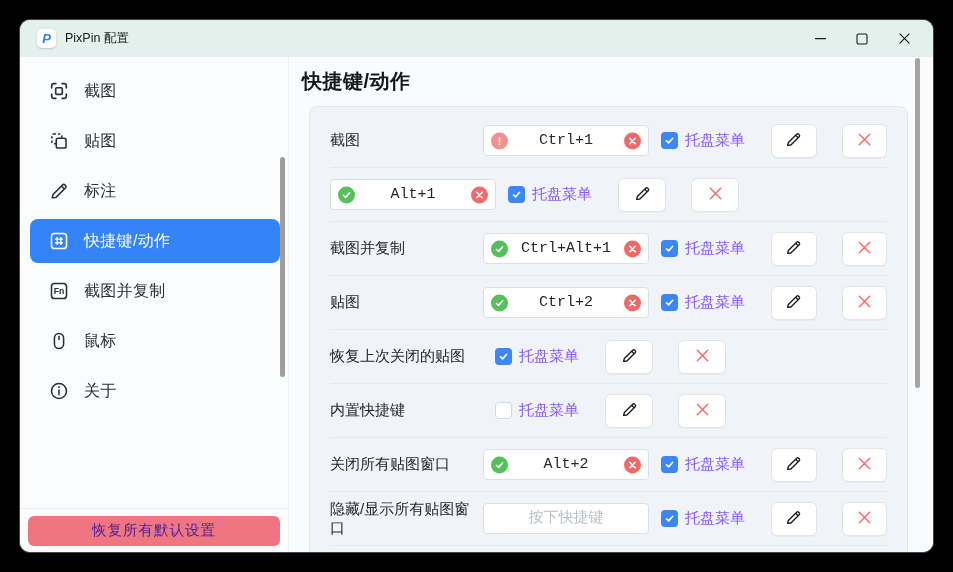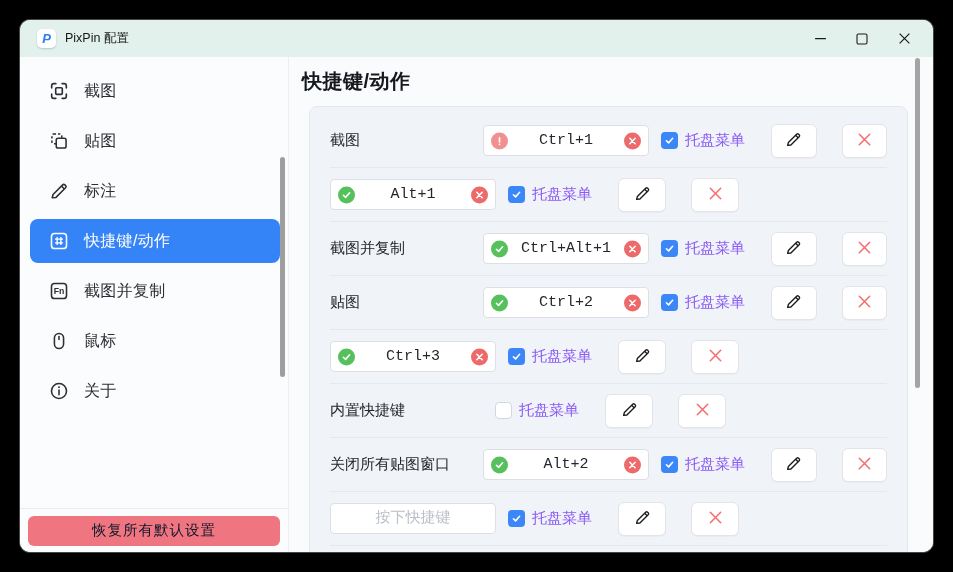--- a/index.html
+++ b/index.html
@@ -17,21 +17,21 @@
   .app-body{display:flex;height:495px;}
   .sidebar{width:268px;position:relative;display:flex;flex-direction:column;background:#fbfcfe;}
   .side-list{flex:1;padding:12px 8px 0 10px;overflow:hidden;}
   .side-item{height:44px;margin-bottom:6px;border-radius:8px;display:flex;align-items:center;padding-left:18px;color:#2d2f33;cursor:default;}
   .side-item.selected{background:#3584f7;color:#fff;}
   .side-icon{width:22px;height:22px;display:flex;align-items:center;justify-content:flex-start;}
   .side-icon svg{display:block;}
   .side-label{margin-left:14px;font-size:16px;letter-spacing:.3px;}
   .side-scrollbar{position:absolute;right:3px;top:100px;width:5px;height:220px;background:#9e9e9e;border-radius:3px;}
   .side-footer{height:44px;border-top:1px solid #ececec;display:flex;align-items:center;padding:0 8px;box-sizing:border-box;}
-  .restore-btn{flex:1;height:30px;background:#ef7680;border:none;border-radius:6px;color:#0f172a;font-size:14.5px;font-family:Liberation Mono, monospace;letter-spacing:1px;cursor:pointer;}
+  .restore-btn{flex:1;height:30px;background:#ef7680;border:none;border-radius:6px;color:#4c1d95;font-size:14.5px;font-family:Liberation Mono, monospace;letter-spacing:1px;cursor:pointer;}
   
   .main{flex:1;position:relative;border-left:1px solid #eceef1;background:#fafbfd;}
   .main-title{position:absolute;left:13px;top:11px;margin:0;font-size:20px;font-weight:600;color:#15181d;letter-spacing:.5px;}
   .card{position:absolute;left:20px;top:49px;width:599px;height:520px;box-sizing:border-box;background:#f0f3f7;border:1px solid #e3e8ee;border-radius:8px;padding:7px 20px 0 20px;}
   .hk-row{height:53px;display:flex;align-items:center;border-bottom:1px solid #e5e9ee;}
   .hk-label{width:153px;font-size:15px;color:#23262b;flex:none;}
   .hk-inputwrap{position:relative;width:166px;height:31px;flex:none;}
   .hk-input{width:100%;height:100%;box-sizing:border-box;border:1px solid #dcdfe6;border-radius:4px;background:#fff;text-align:center;font-size:15px;color:#23262b;padding:0 27px;font-family:Liberation Mono, monospace;outline:none;}
   .hk-input::placeholder{color:#b9bec7;}
   .status-ico,.clear-ico{position:absolute;top:50%;transform:translateY(-50%);width:17px;height:17px;border-radius:50%;display:flex;align-items:center;justify-content:center;}
@@ -268,29 +268,21 @@
                     <path d="M14.7 6.6l3.2 3.2"></path>
                   </svg></span>
               </button>
               <button class="icon-btn del-btn">
                 <span><svg width="17" height="17" viewBox="0 0 18 18">
                     <path d="M3.5 3.5 14.5 14.5M14.5 3.5 3.5 14.5" stroke="#f56c6c" stroke-width="1.6" stroke-linecap="round" fill="none"></path>
                   </svg></span>
               </button>
             </div>
             <div class="hk-row">
-              <div class="hk-inputwrap"><span class="status-ico status-ok">
-                  <svg width="11" height="11" viewBox="0 0 12 12">
-                    <path d="M2.6 6.3 5 8.6 9.4 3.6" fill="none" stroke="#fff" stroke-width="1.7" stroke-linecap="round" stroke-linejoin="round"></path>
-                  </svg>
-                </span><input class="hk-input" readonly="" value="Ctrl+3" style=""><span class="clear-ico">
-                  <svg width="9" height="9" viewBox="0 0 10 10">
-                    <path d="M2 2 8 8M8 2 2 8" stroke="#fff" stroke-width="1.7" stroke-linecap="round" fill="none"></path>
-                  </svg>
-                </span></div>
+              <div class="hk-label">恢复上次关闭的贴图</div>
               <span class="cbx checked">
                 <svg width="11" height="11" viewBox="0 0 12 12">
                   <path d="M2.6 6.3 5 8.6 9.4 3.6" fill="none" stroke="#fff" stroke-width="1.7" stroke-linecap="round" stroke-linejoin="round"></path>
                 </svg>
               </span>
               <span class="tray-label">托盘菜单</span>
               <button class="icon-btn edit-btn">
                 <span><svg width="19" height="19" viewBox="0 0 24 24" fill="none" stroke="#1c1c1c" stroke-width="1.7" stroke-linejoin="round">
                     <path d="M4.6 19.4l.9-3.6L16 5.3a1.7 1.7 0 0 1 2.4 0l.8.8a1.7 1.7 0 0 1 0 2.4L8.7 19l-4.1.4z"></path>
                     <path d="M14.7 6.6l3.2 3.2"></path>
@@ -341,20 +333,21 @@
                     <path d="M14.7 6.6l3.2 3.2"></path>
                   </svg></span>
               </button>
               <button class="icon-btn del-btn">
                 <span><svg width="17" height="17" viewBox="0 0 18 18">
                     <path d="M3.5 3.5 14.5 14.5M14.5 3.5 3.5 14.5" stroke="#f56c6c" stroke-width="1.6" stroke-linecap="round" fill="none"></path>
                   </svg></span>
               </button>
             </div>
             <div class="hk-row">
+              <div class="hk-label">隐藏/显示所有贴图窗口</div>
               <div class="hk-inputwrap"><input class="hk-input" readonly="" placeholder="按下快捷键" style=""></div>
               <span class="cbx checked">
                 <svg width="11" height="11" viewBox="0 0 12 12">
                   <path d="M2.6 6.3 5 8.6 9.4 3.6" fill="none" stroke="#fff" stroke-width="1.7" stroke-linecap="round" stroke-linejoin="round"></path>
                 </svg>
               </span>
               <span class="tray-label">托盘菜单</span>
               <button class="icon-btn edit-btn">
                 <span><svg width="19" height="19" viewBox="0 0 24 24" fill="none" stroke="#1c1c1c" stroke-width="1.7" stroke-linejoin="round">
                     <path d="M4.6 19.4l.9-3.6L16 5.3a1.7 1.7 0 0 1 2.4 0l.8.8a1.7 1.7 0 0 1 0 2.4L8.7 19l-4.1.4z"></path>

